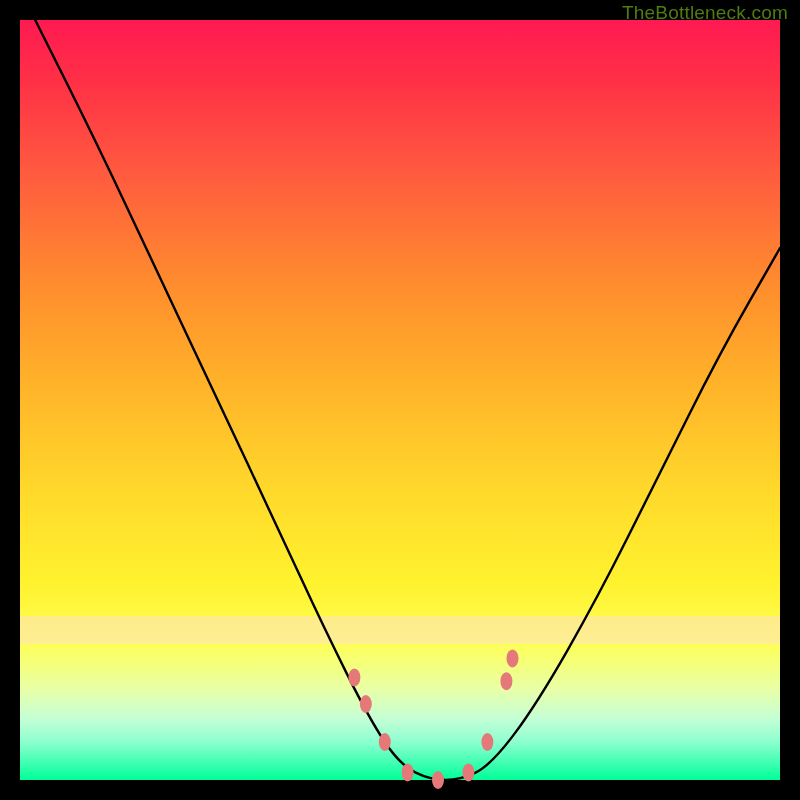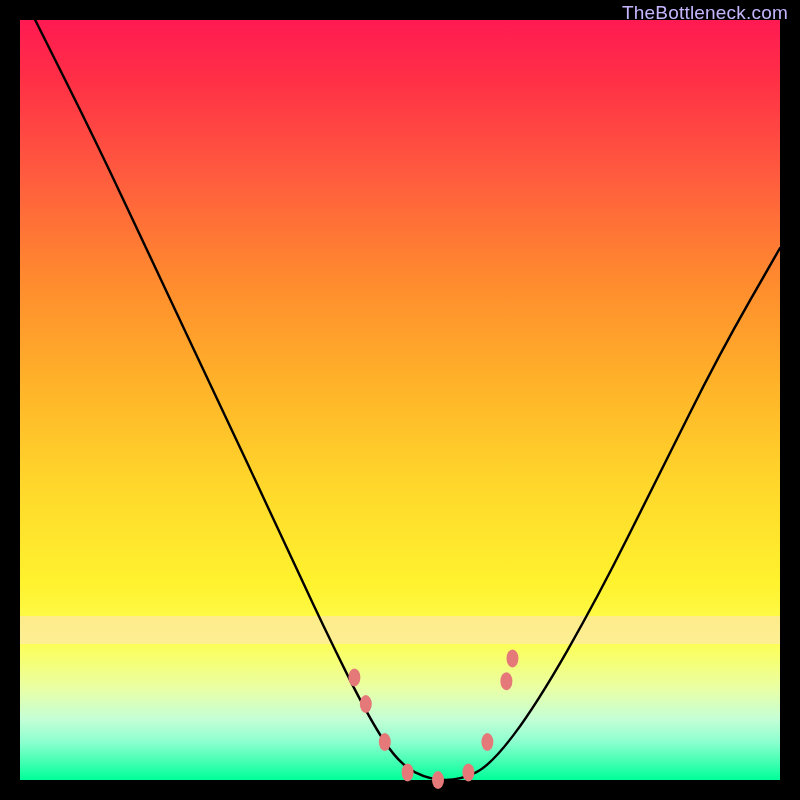--- a/index.html
+++ b/index.html
@@ -35,21 +35,21 @@
       #e9ffa6 88%,
       #c4ffd6 92%,
       #8cffcf 95%,
       #00ff99 100%
     );
   }
   .watermark {
     position: absolute;
     top: 2px;
     right: 12px;
-    color: #c4b5fd;
+    color: #4d7c0f;
     font-size: 19px;
     letter-spacing: 0.2px;
   }
   svg.curve {
     position: absolute;
     left: 0;
     top: 0;
     width: 760px;
     height: 760px;
     overflow: visible;

